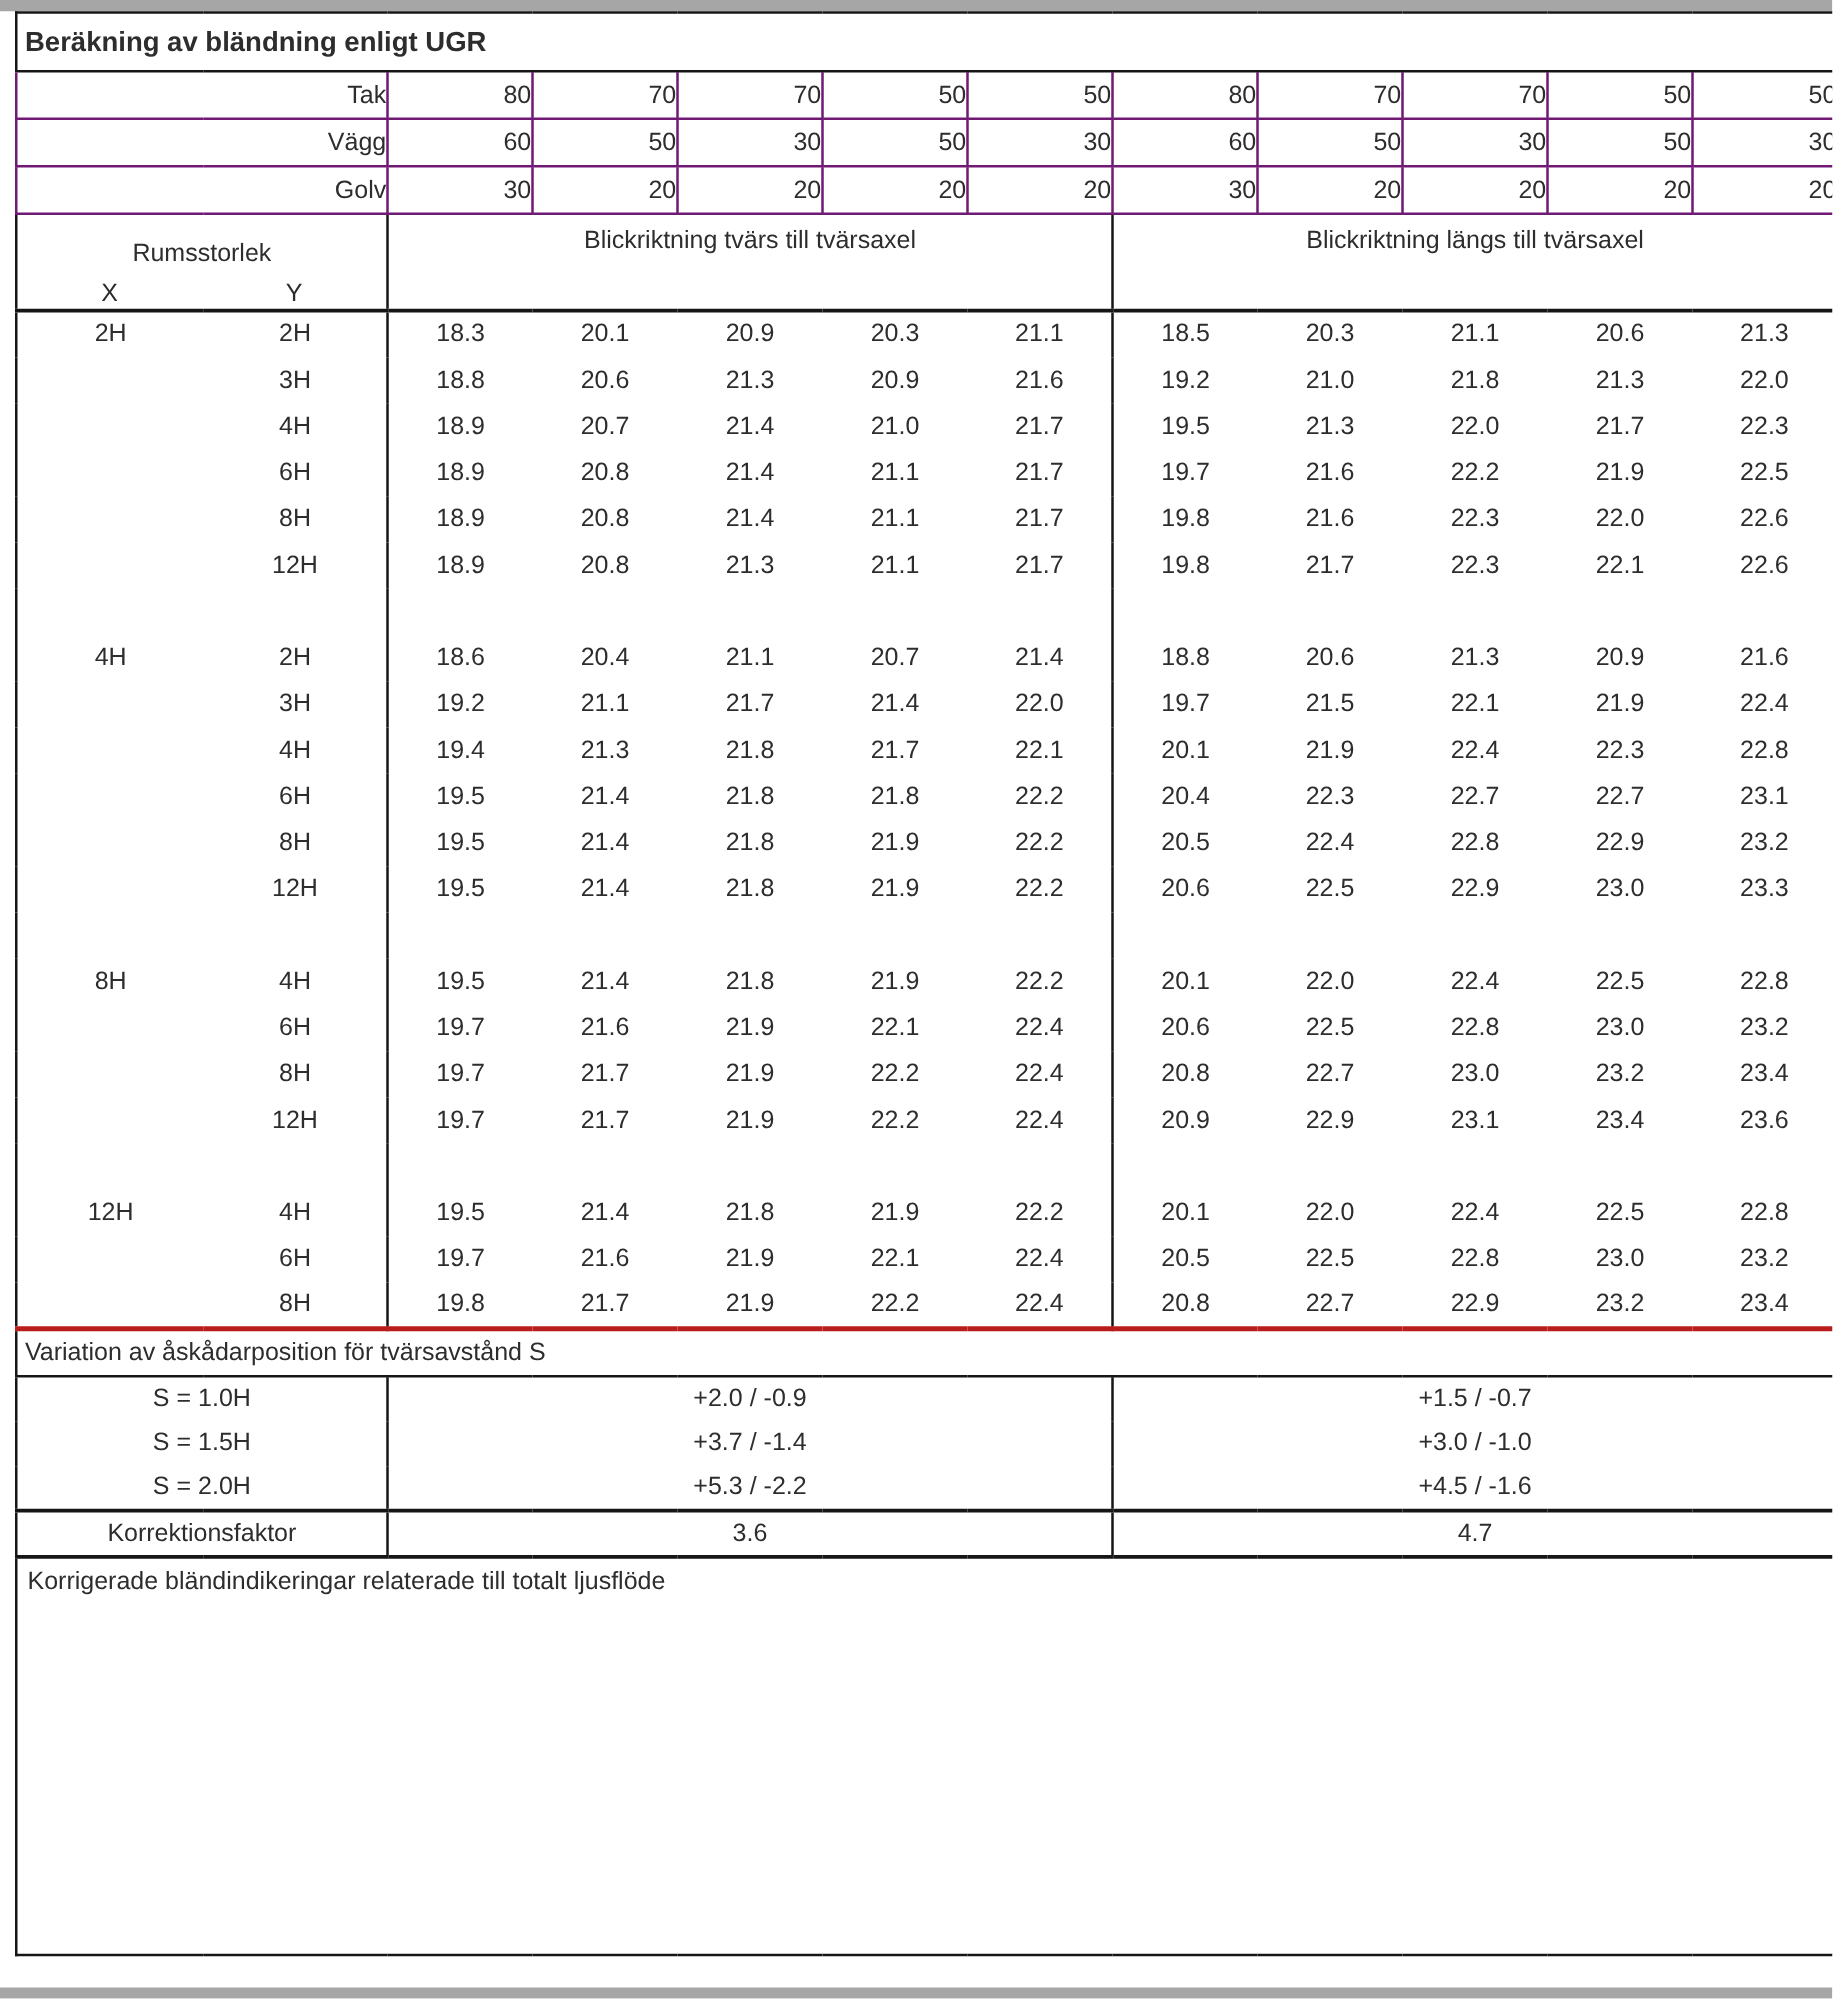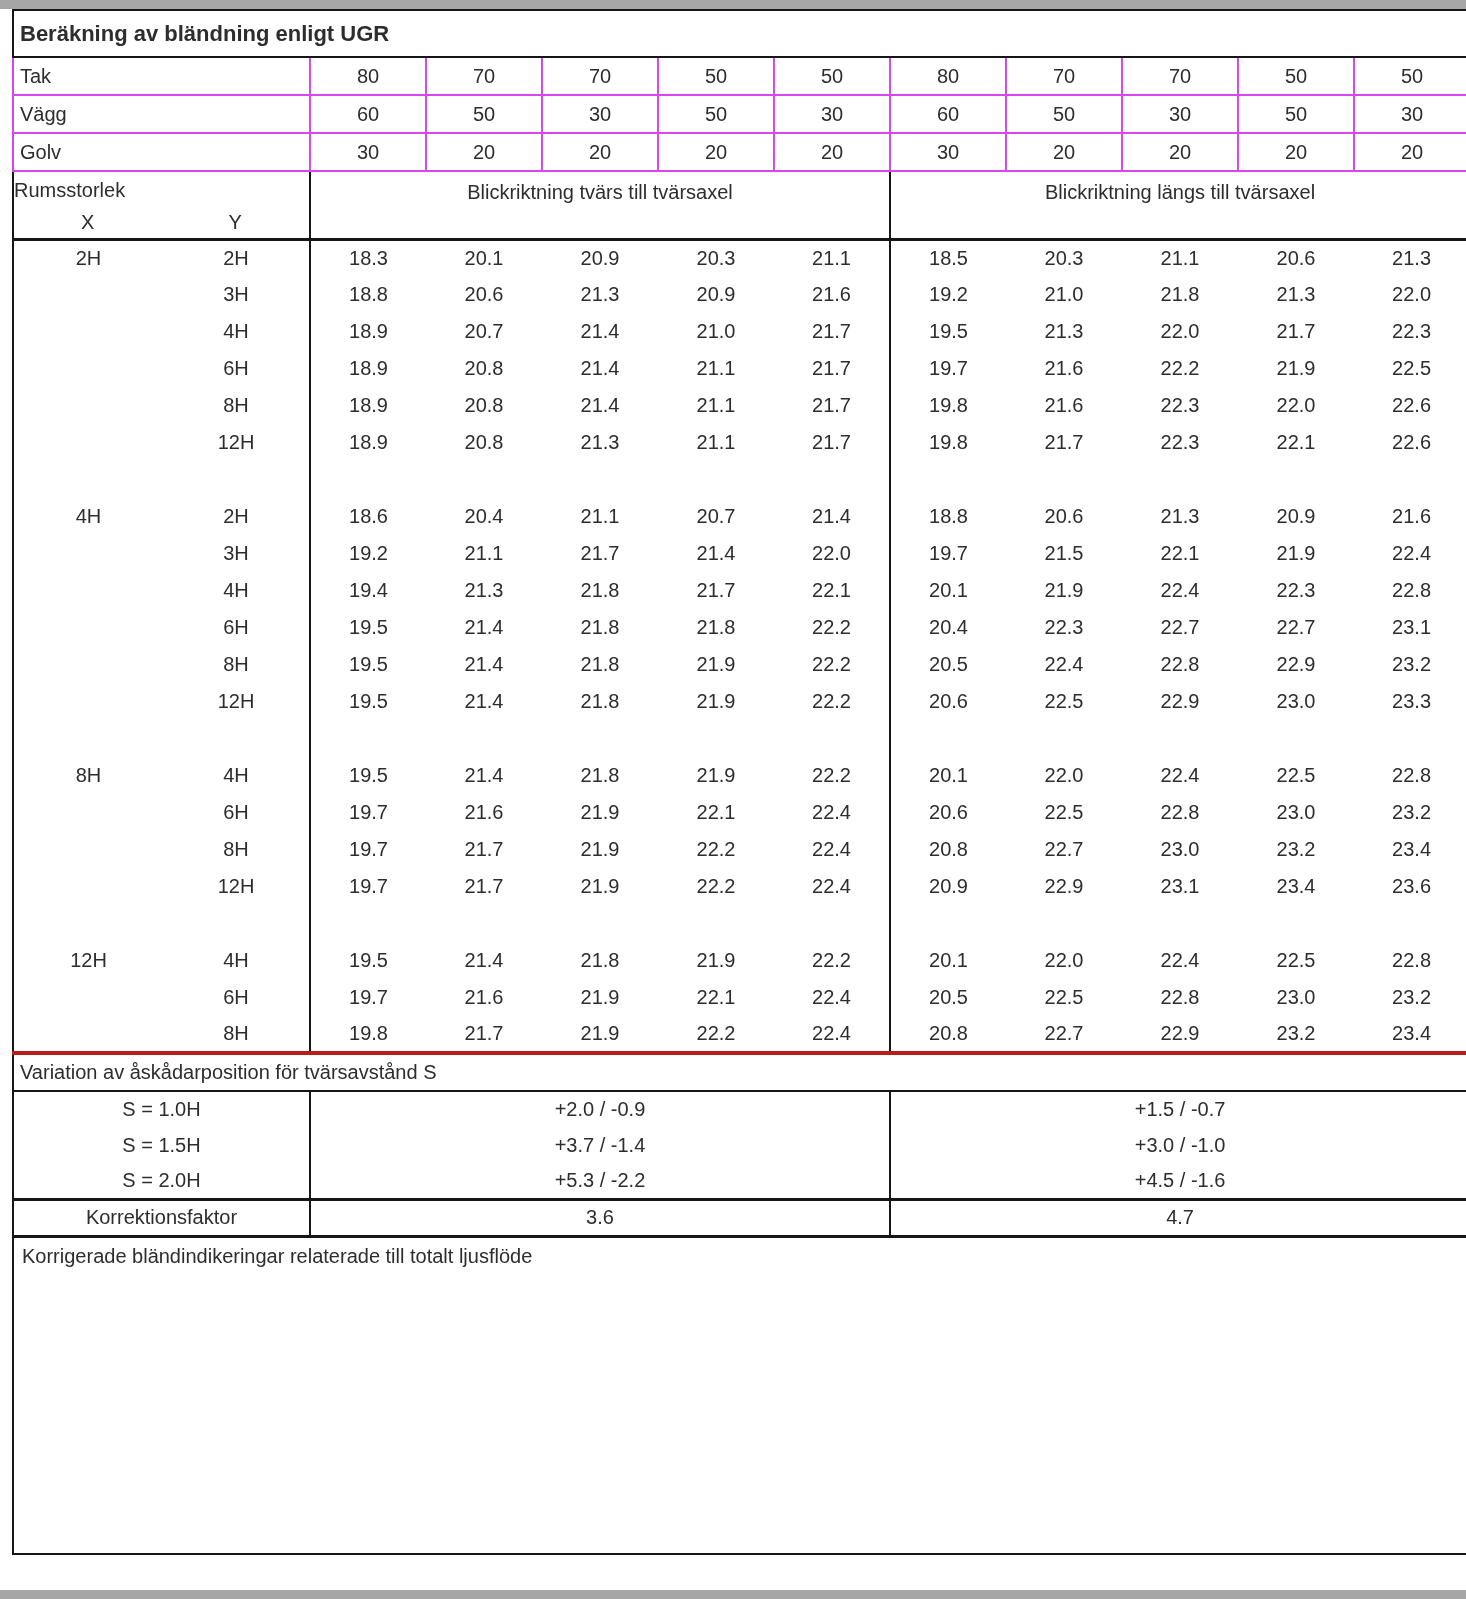--- a/index.html
+++ b/index.html
@@ -47,27 +47,27 @@
   tr.title-row { height: 47px; }
   td.title-cell {
     text-align: left;
     font-weight: bold;
     font-size: 22px;
     padding-left: 6px;
     border-bottom: 2px solid #161616;
   }
 
   tr.surface-row { height: 38px; }
-  tr.surface-row td { border: 2px solid #d946ef; }
+  tr.surface-row td { border: 2px solid #701a75; text-align: right; }
   td.surface-label { text-align: left; padding-left: 6px; }
 
   tr.header-row { height: 68px; }
   tr.header-row td { border-bottom: 3px solid #161616; }
   td.rs-cell { border-right: 2px solid #161616; vertical-align: top; }
-  .rs-top { padding-top: 7px; text-align: left; }
+  .rs-top { padding-top: 20px; text-align: center; }
   .rs-xy { display: flex; margin-top: 9px; }
   .rs-xy span { flex: 1; text-align: center; }
   td.dir-cell { vertical-align: top; padding-top: 9px; }
   td.dir-left { border-right: 2px solid #161616; text-align: center; }
 
   tr.data-row { height: 37px; }
   td.ycell { border-right: 2px solid #161616; }
   td.vmid { border-right: 2px solid #161616; }
 
   tr.variation-row { height: 38px; }

